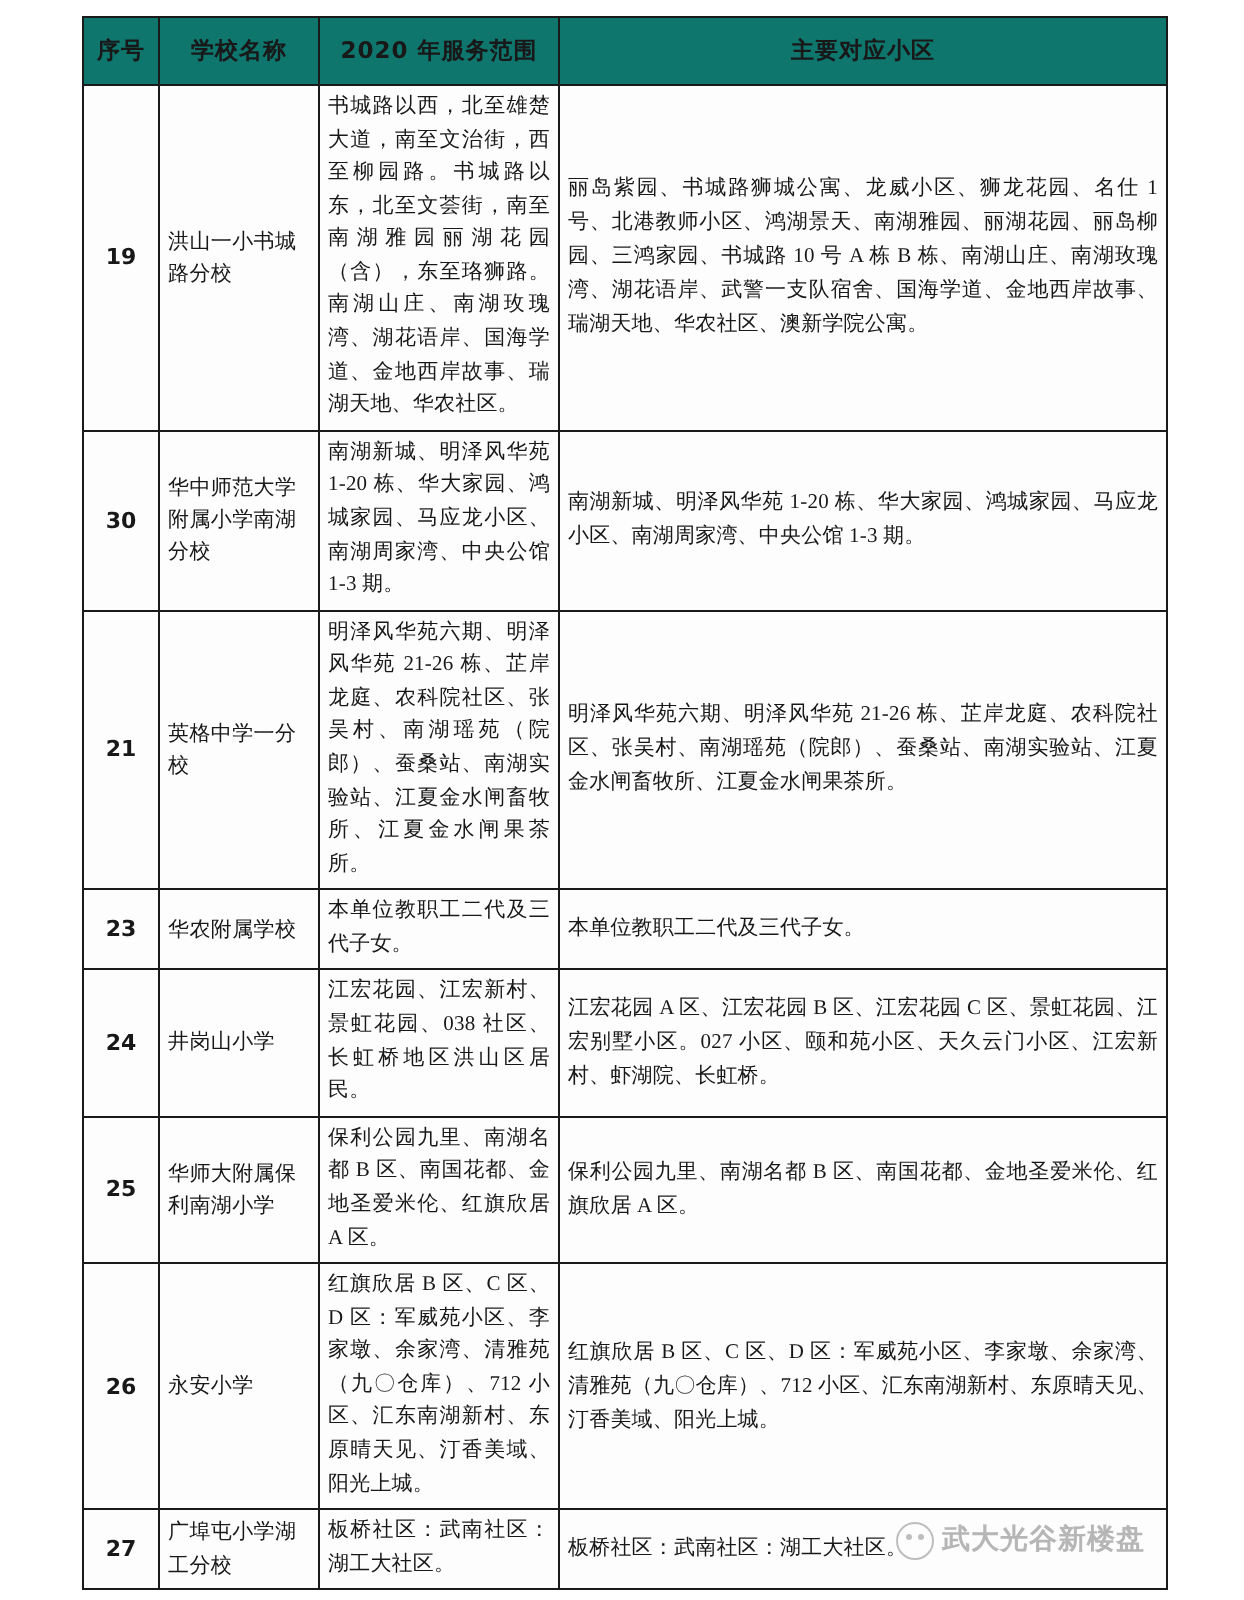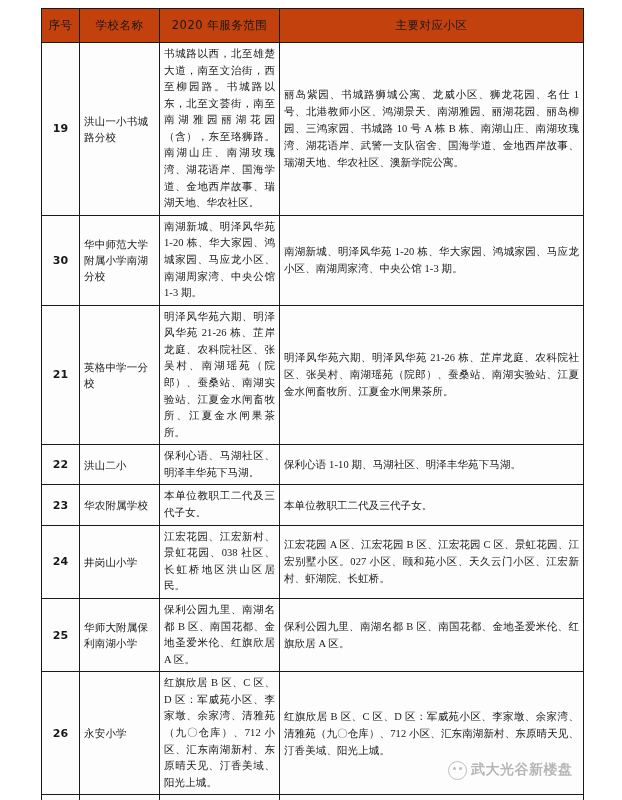--- a/index.html
+++ b/index.html
@@ -43,25 +43,25 @@
 
   
   col.c-idx    { width: 38px; }
   col.c-school { width: 80px; }
   col.c-scope  { width: 120px; }
   col.c-area   { width: 304px; }
 
   
   thead th {
     height: 34px;
-    font-weight: normal;
+    font-weight: bold;
     font-size: 11.5px;
     text-align: center;
     letter-spacing: 0.5px;
-    background: #c2410c;
+    background: #0f766e;
   }
 
   
   td.idx {
     text-align: center;
     font-size: 11px;
     font-weight: bold;
   }
   td.school {
     text-align: left;
@@ -175,26 +175,20 @@
         <td class="scope">南湖新城、明泽风华苑 1-20 栋、华大家园、鸿城家园、马应龙小区、南湖周家湾、中央公馆 1-3 期。</td>
         <td class="area">南湖新城、明泽风华苑 1-20 栋、华大家园、鸿城家园、马应龙小区、南湖周家湾、中央公馆 1-3 期。</td>
       </tr>
       <tr>
         <td class="idx">21</td>
         <td class="school">英格中学一分校</td>
         <td class="scope">明泽风华苑六期、明泽风华苑 21-26 栋、芷岸龙庭、农科院社区、张吴村、南湖瑶苑（院郎）、蚕桑站、南湖实验站、江夏金水闸畜牧所、江夏金水闸果茶所。</td>
         <td class="area">明泽风华苑六期、明泽风华苑 21-26 栋、芷岸龙庭、农科院社区、张吴村、南湖瑶苑（院郎）、蚕桑站、南湖实验站、江夏金水闸畜牧所、江夏金水闸果茶所。</td>
       </tr>
       <tr>
-        <td class="idx">22</td>
-        <td class="school">洪山二小</td>
-        <td class="scope">保利心语、马湖社区、明泽丰华苑下马湖。</td>
-        <td class="area">保利心语 1-10 期、马湖社区、明泽丰华苑下马湖。</td>
-      </tr>
-      <tr>
         <td class="idx">23</td>
         <td class="school">华农附属学校</td>
         <td class="scope">本单位教职工二代及三代子女。</td>
         <td class="area">本单位教职工二代及三代子女。</td>
       </tr>
       <tr>
         <td class="idx">24</td>
         <td class="school">井岗山小学</td>
         <td class="scope">江宏花园、江宏新村、景虹花园、038 社区、长虹桥地区洪山区居民。</td>
         <td class="area">江宏花园 A 区、江宏花园 B 区、江宏花园 C 区、景虹花园、江宏别墅小区。027 小区、颐和苑小区、天久云门小区、江宏新村、虾湖院、长虹桥。</td>

